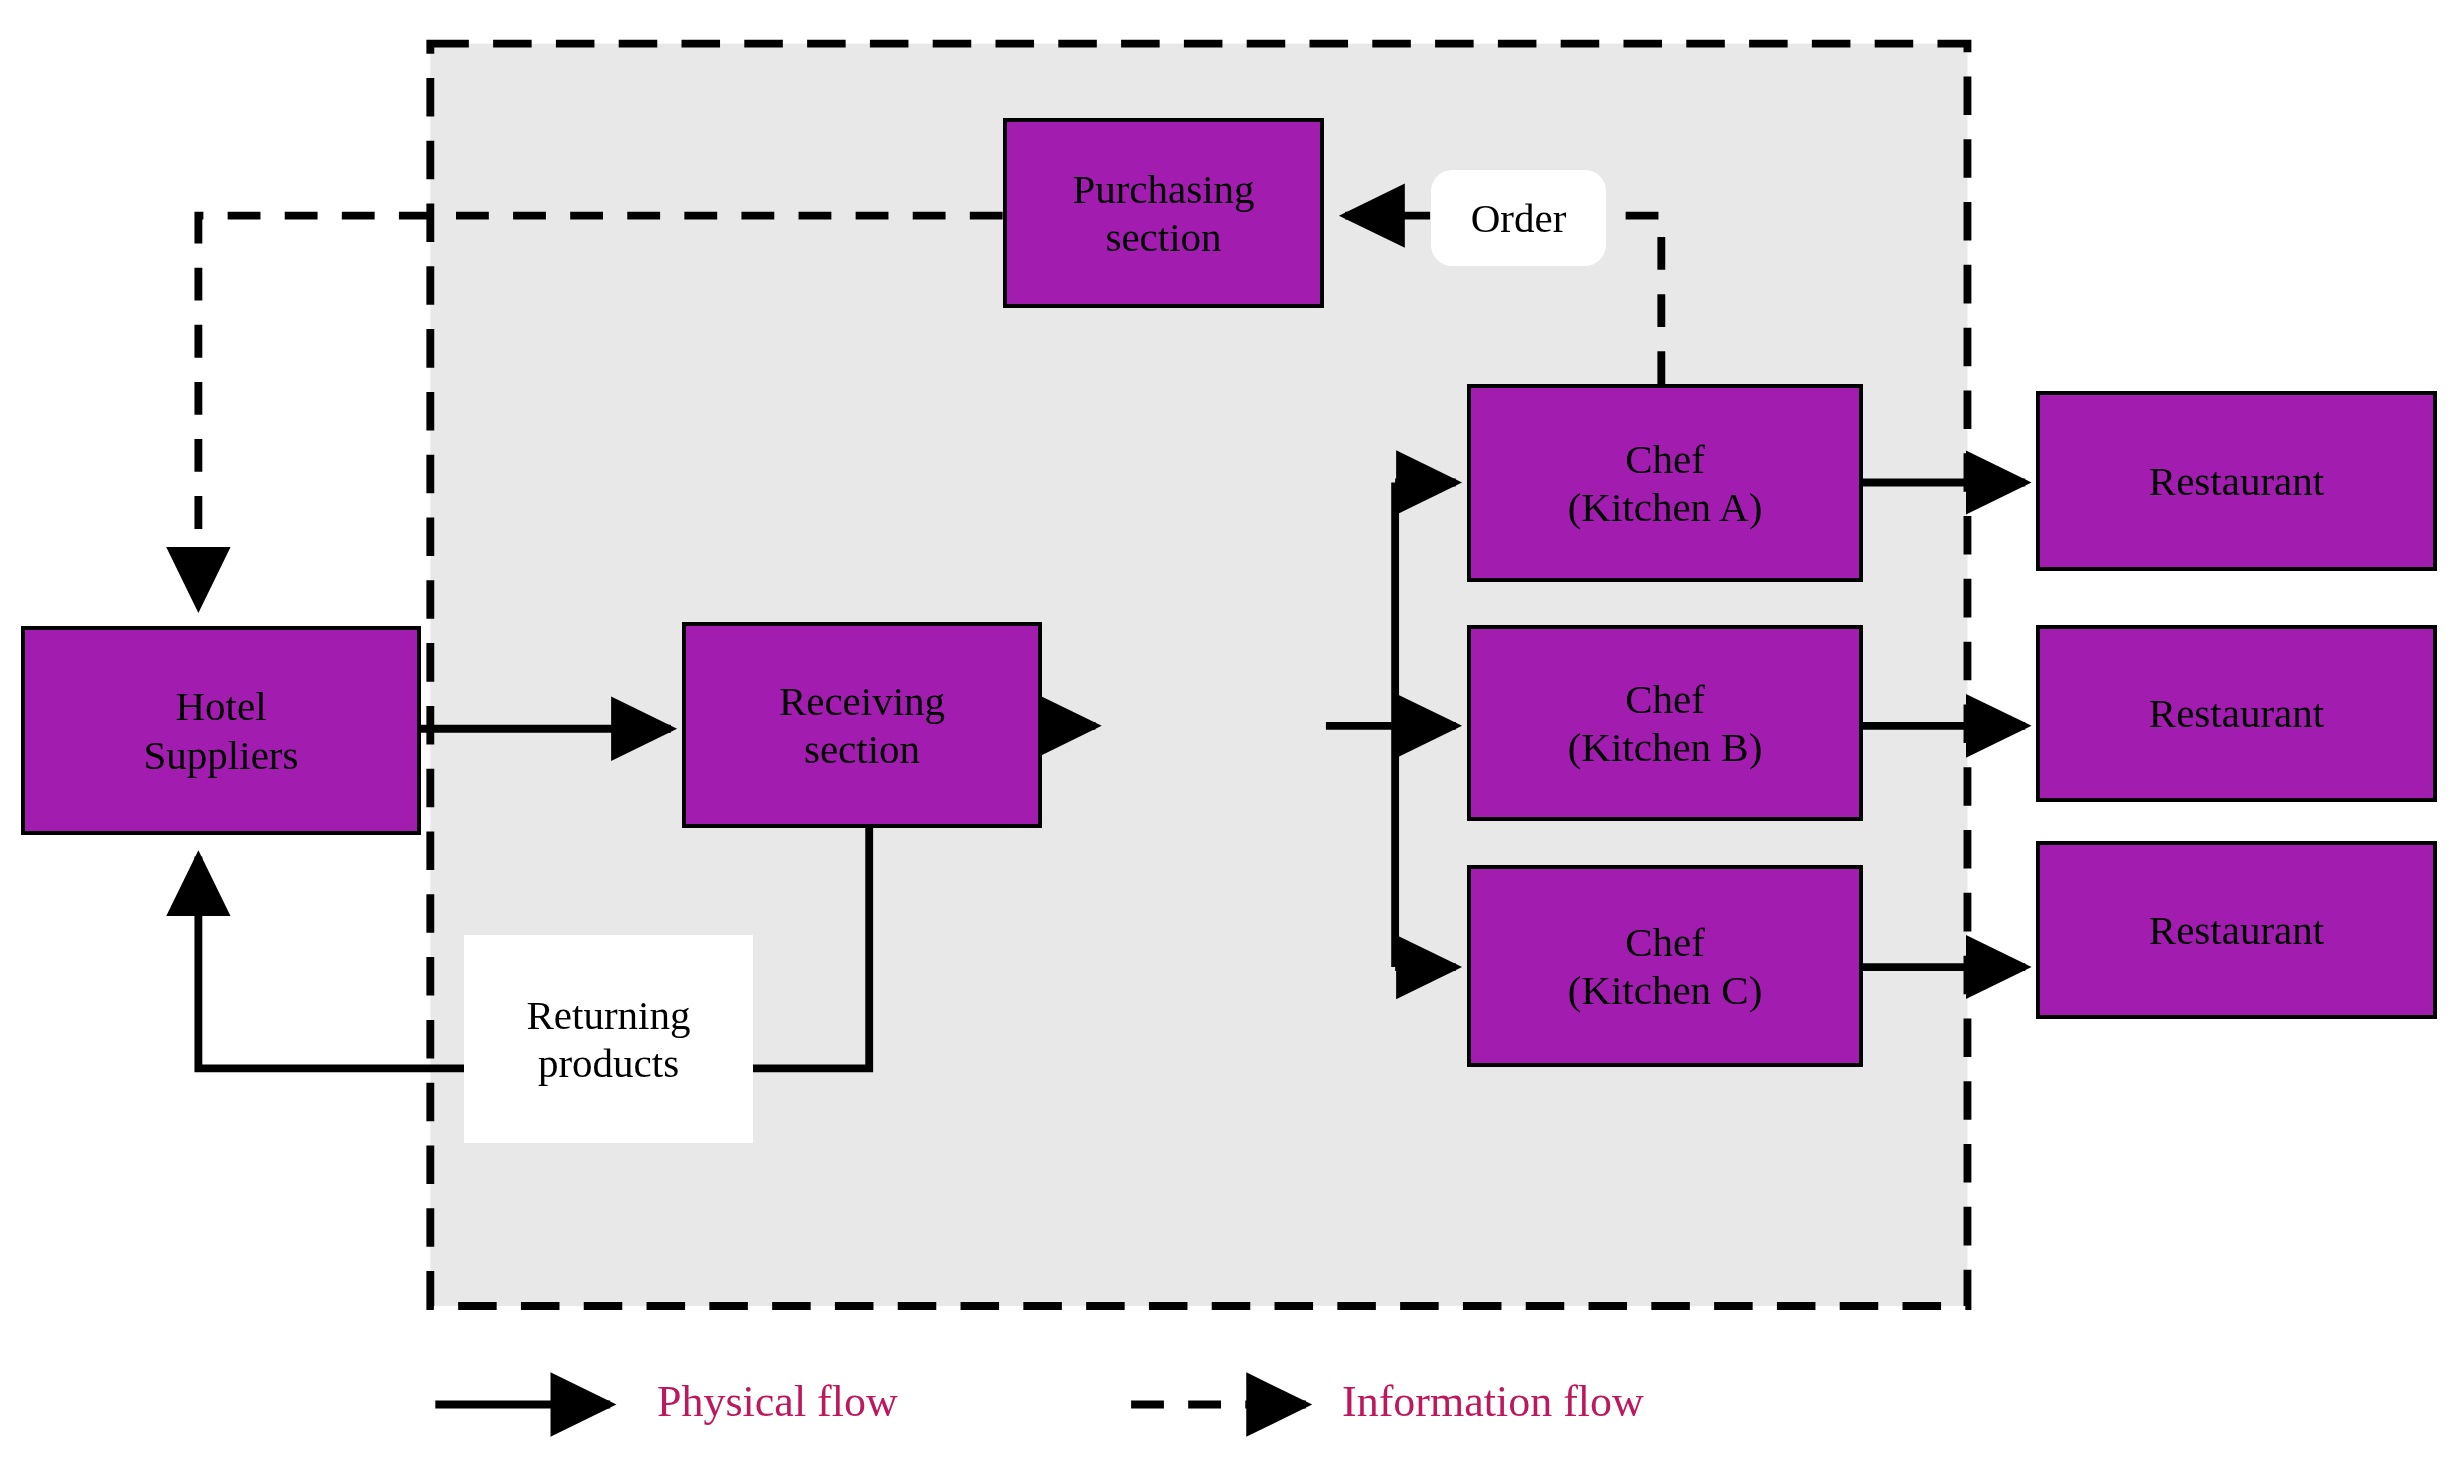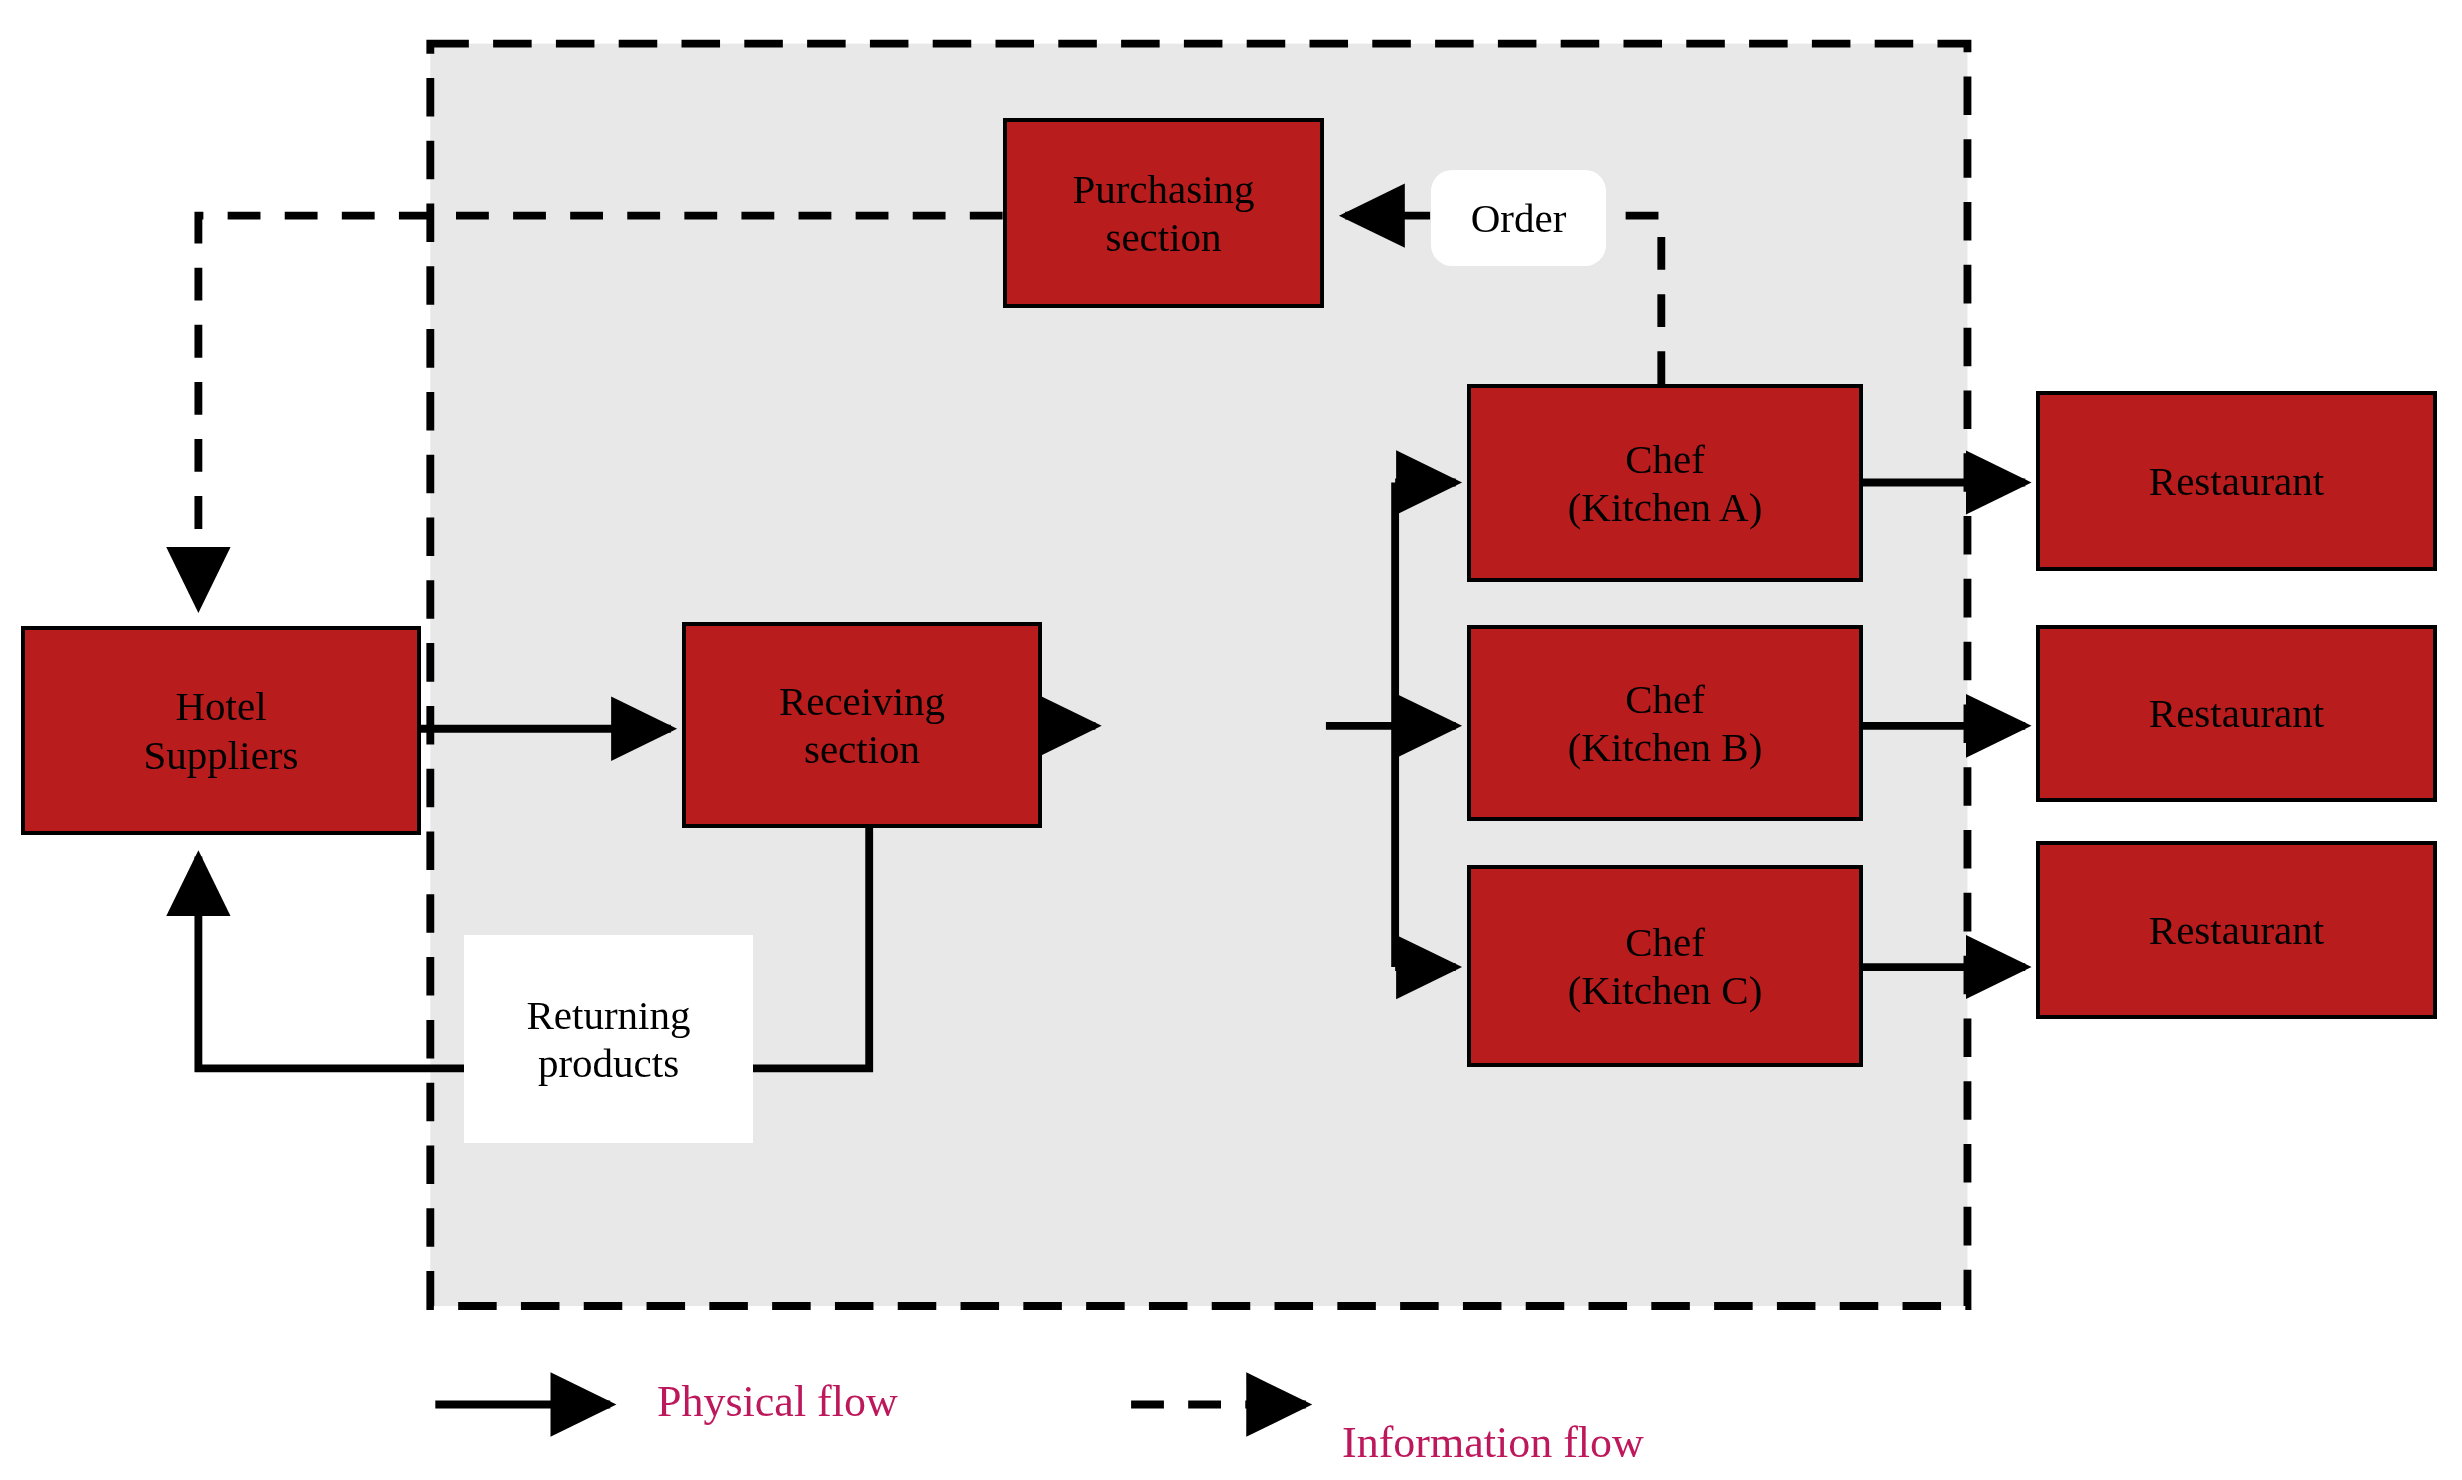--- a/index.html
+++ b/index.html
@@ -6,21 +6,21 @@
   #stage{
     position:relative;
     width:2462px;height:1481px;
     background:#ffffff;
     font-family:"Liberation Serif","DejaVu Serif",serif;
     overflow:hidden;
   }
   #svgroot{position:absolute;left:0;top:0;width:2462px;height:1481px;}
   .node{
     position:absolute;
-    background:#b91c1c;
+    background:#a21caf;
     border:4.3px solid #000000;
     box-sizing:border-box;
     display:flex;align-items:center;justify-content:center;
     text-align:center;
     line-height:1.18;
     color:#000000;
     font-size:41px;
     white-space:pre-line;
   }
   .edge-label{
@@ -103,16 +103,16 @@
   <div class="node" style="left:2036px;top:841px;width:401px;height:178px;">Restaurant</div>
 
 
   <div class="edge-label" style="left:1431px;top:170px;width:175px;height:96px;border-radius:21px;">Order</div>
 
   <div class="edge-label" style="left:464px;top:935px;width:289px;height:208px;">Returning
 products</div>
 
   <div class="legend-text" style="left:657px;top:1376px;">Physical flow</div>
 
-  <div class="legend-text" style="left:1342px;top:1376px;margin-top:41px;">Information flow</div>
+  <div class="legend-text" style="left:1342px;top:1376px;">Information flow</div>
 
 </div>
 
 
 </body></html>

